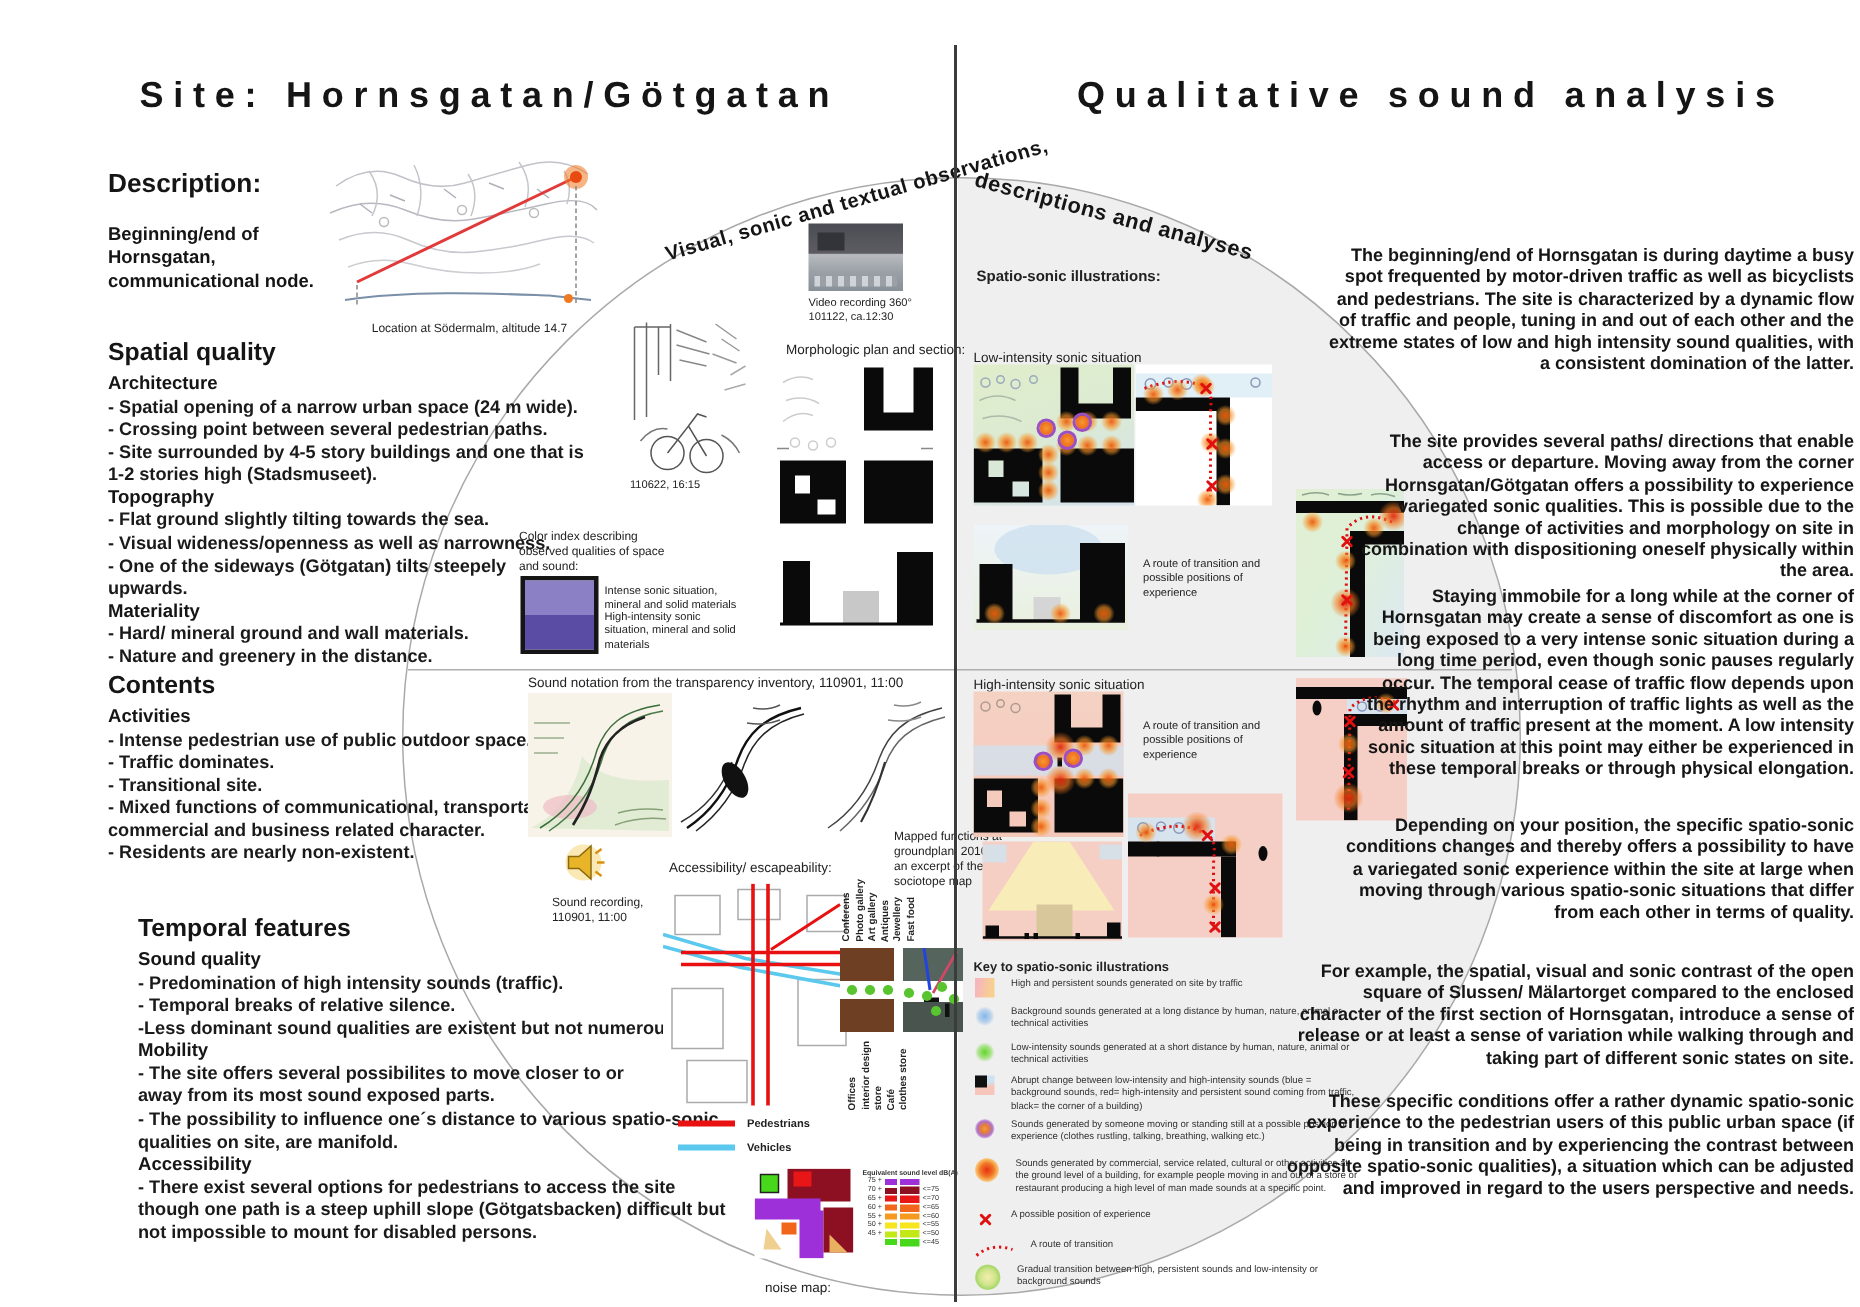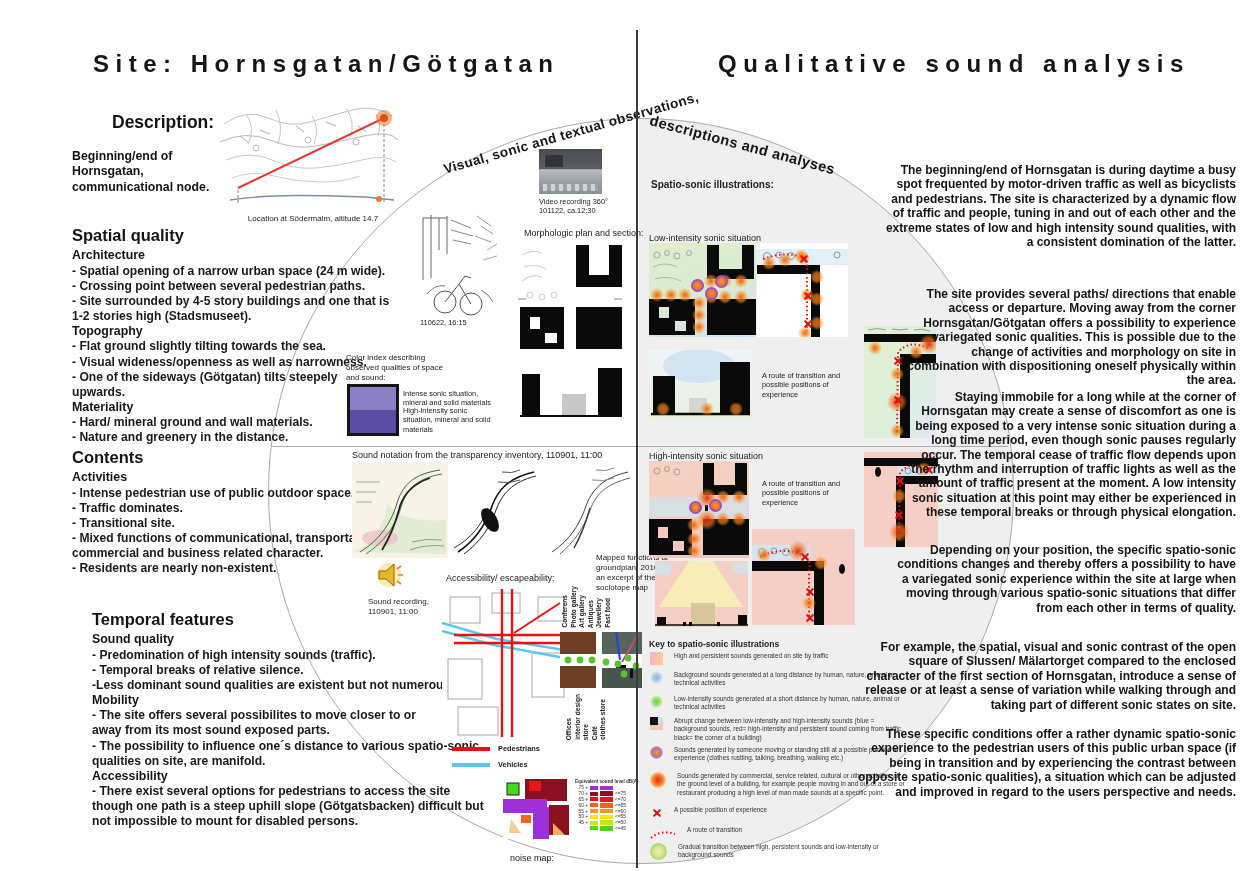--- a/index.html
+++ b/index.html
@@ -7,21 +7,21 @@
           font-family:"Liberation Sans",sans-serif;color:#151515;}
   .abs{position:absolute;}
   
   .circle{position:absolute;left:268px;top:118px;width:744px;height:744px;border-radius:50%;
           border:1px solid #a9a9a9;background:linear-gradient(90deg,rgba(255,255,255,0) 49.7%,#f0efef 49.7%);z-index:1;}
   .vdivider{position:absolute;left:636px;top:30px;width:2px;height:838px;background:#3c3c3c;z-index:4;}
   .hchord{position:absolute;left:272px;top:446px;width:736px;height:1px;background:#aeaeae;z-index:2;}
   .title{position:absolute;font-weight:bold;font-size:24px;letter-spacing:6.5px;white-space:nowrap;z-index:5;}
   .arc-label{position:absolute;font-weight:bold;font-size:13.5px;letter-spacing:.4px;white-space:nowrap;z-index:3;transform-origin:left center;}
   
-  .desc-h{position:absolute;left:72px;top:112px;font-size:17.5px;font-weight:bold;margin-left:40px;}
+  .desc-h{position:absolute;left:72px;top:112px;font-size:17.5px;font-weight:bold;}
   .desc-b{position:absolute;left:72px;top:149px;width:175px;font-size:12.3px;font-weight:bold;line-height:1.25;}
   .sec{position:absolute;left:72px;width:320px;z-index:2;}
   .sec-h{font-weight:bold;font-size:16.5px;margin-bottom:3px;}
   .grp-h{font-weight:bold;font-size:12.4px;line-height:1.25;}
   .li{font-size:12.1px;font-weight:bold;line-height:1.25;color:#1a1a1a;}
   
   .cap9{font-size:9px;color:#222;line-height:1.25;}
   .cap8{font-size:8px;color:#222;line-height:1.25;}
   .cap7{font-size:7.4px;color:#222;line-height:1.25;}
   .b{font-weight:bold;}

